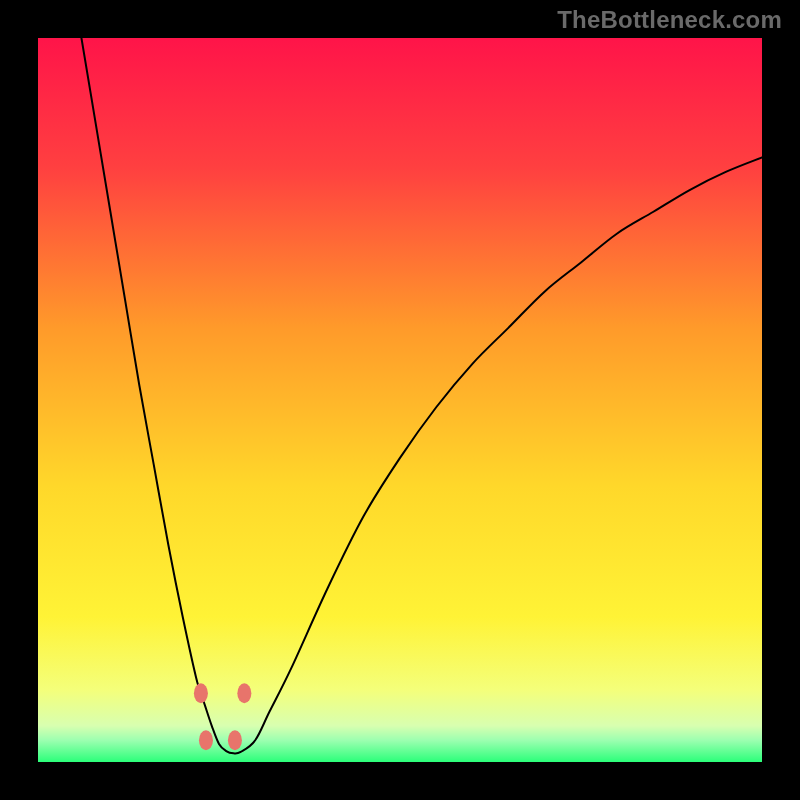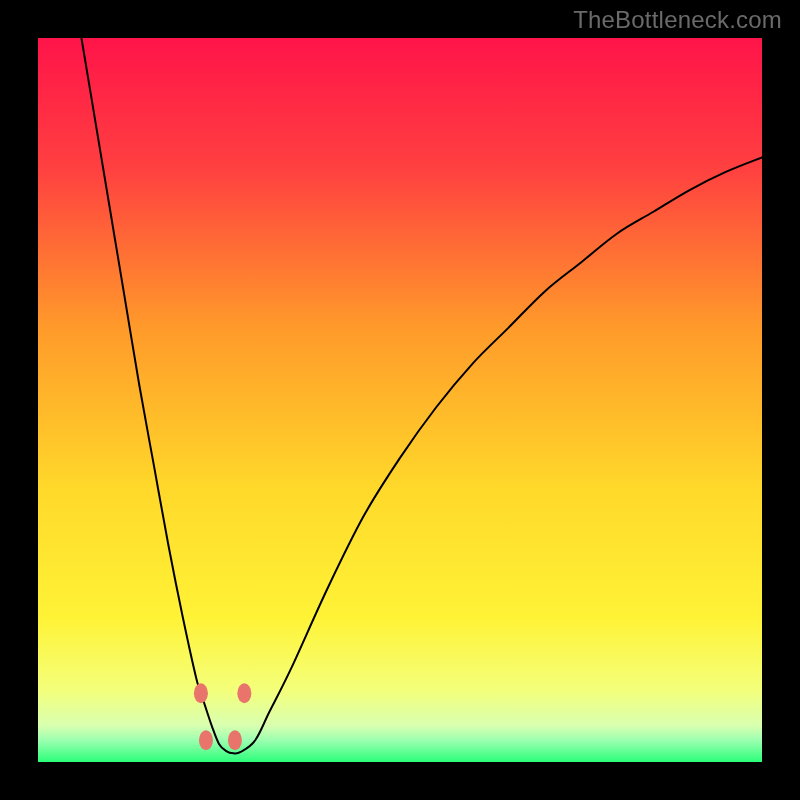--- a/index.html
+++ b/index.html
@@ -33,21 +33,21 @@
     top: 0;
     width: 100%;
     height: 100%;
   }
   .watermark {
     position: absolute;
     top: 6px;
     right: 18px;
     color: #6a6a6a;
     font-size: 24px;
-    font-weight: 400;
+    font-weight: 700;
     letter-spacing: 0.2px;
     user-select: none;
   }
   svg.curve {
     position: absolute;
     left: 0;
     top: 0;
     width: 100%;
     height: 100%;
     overflow: visible;

